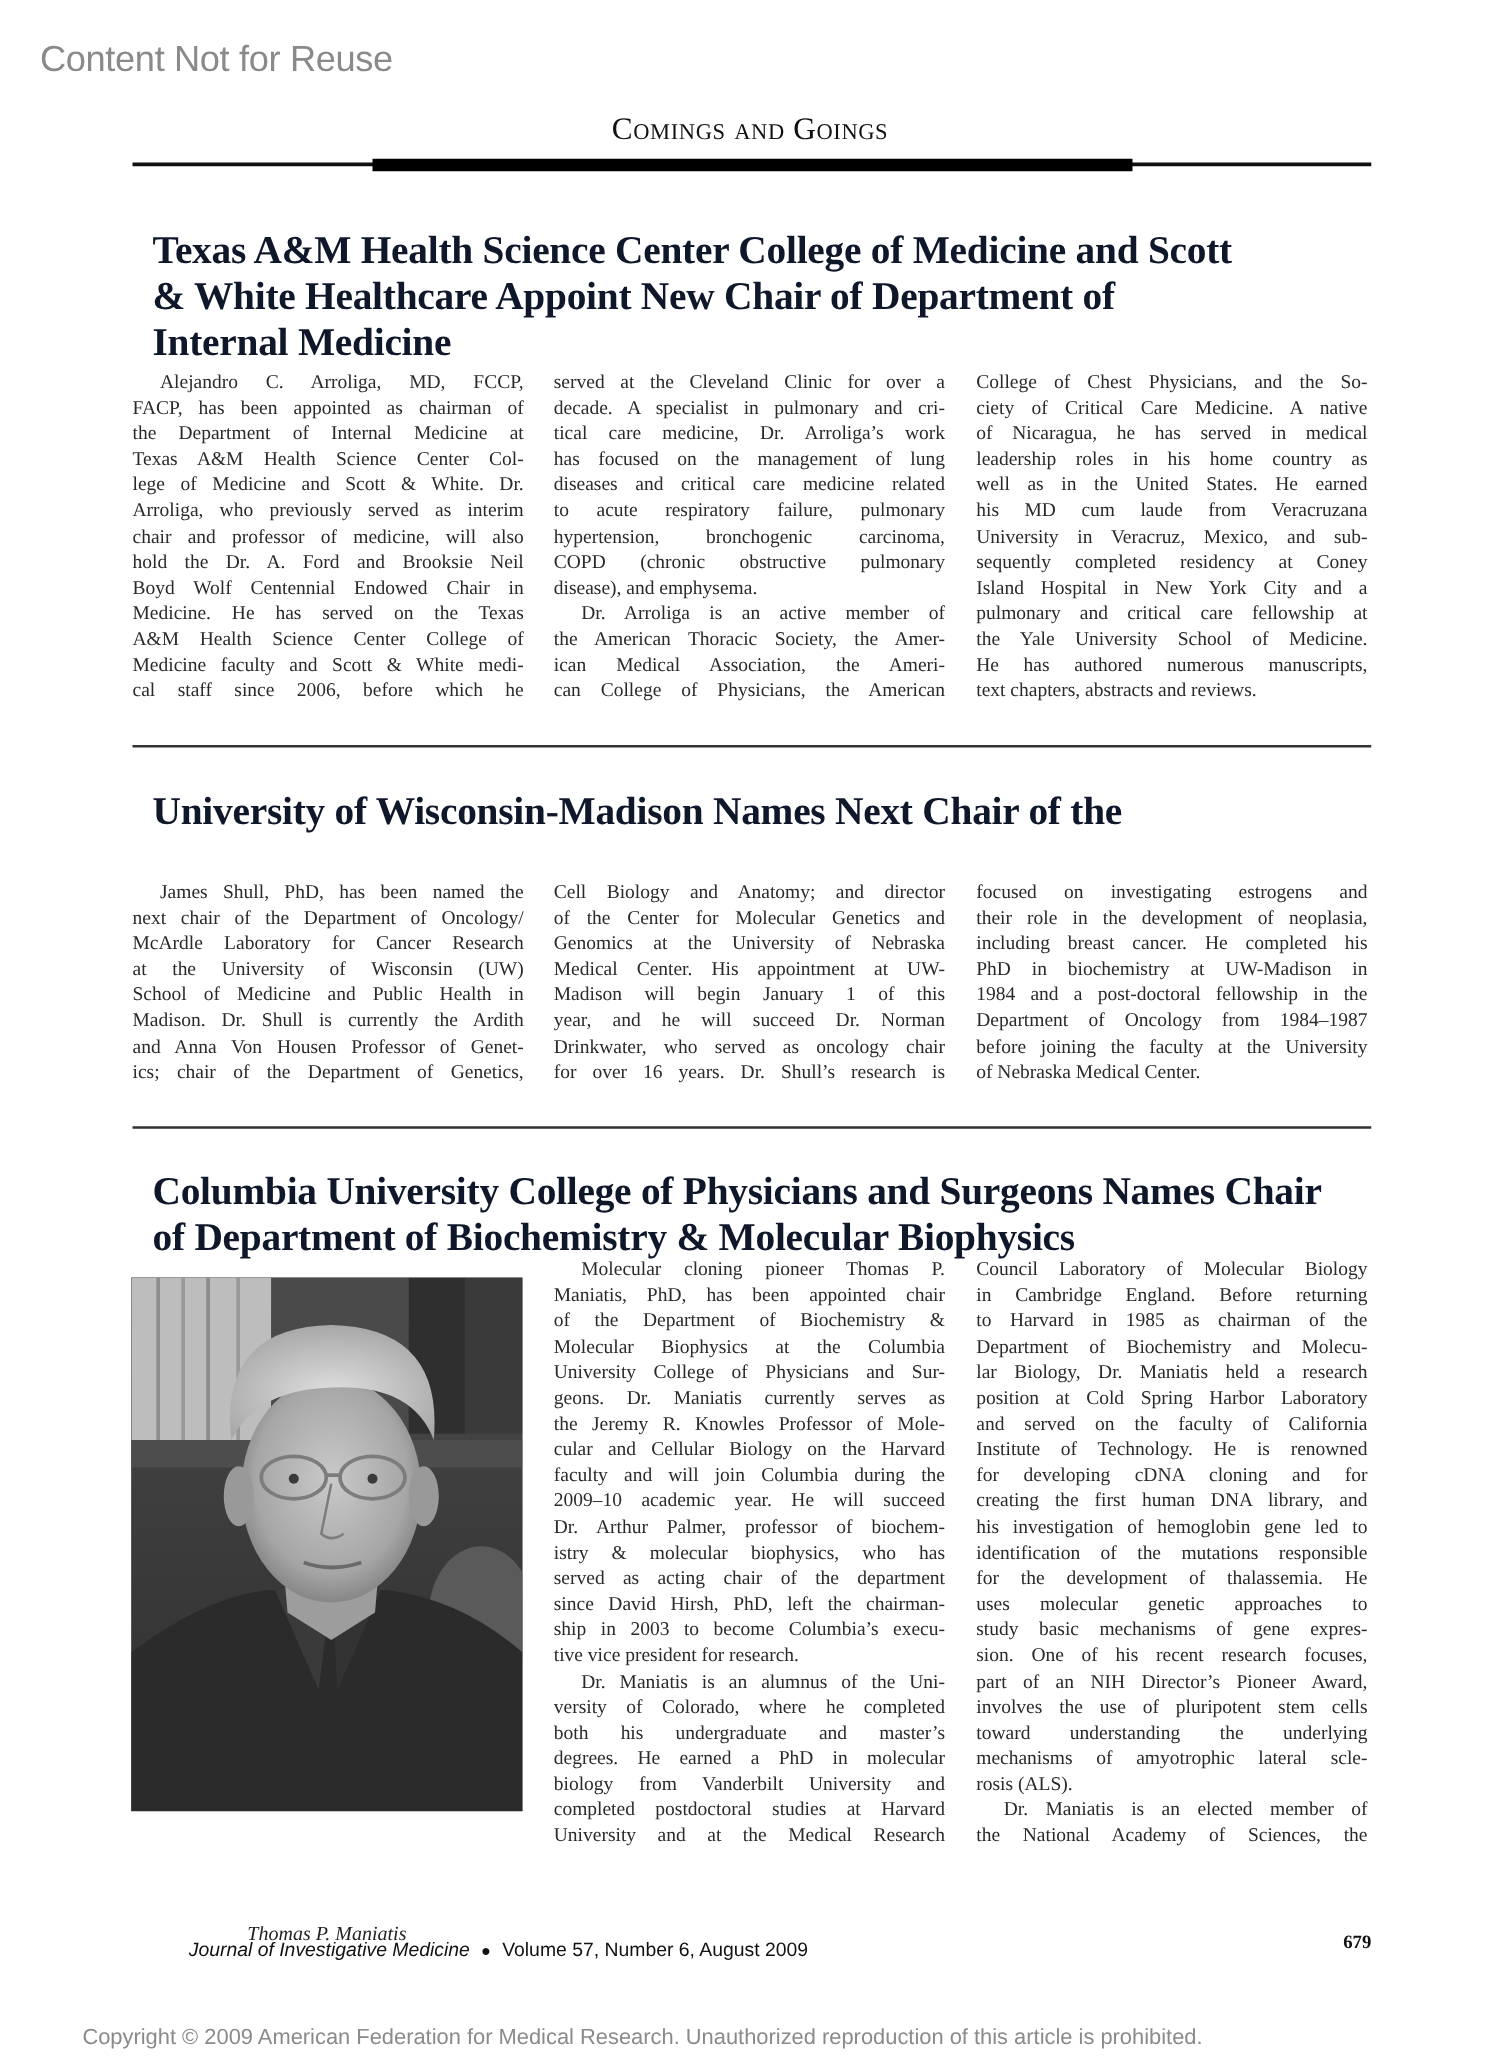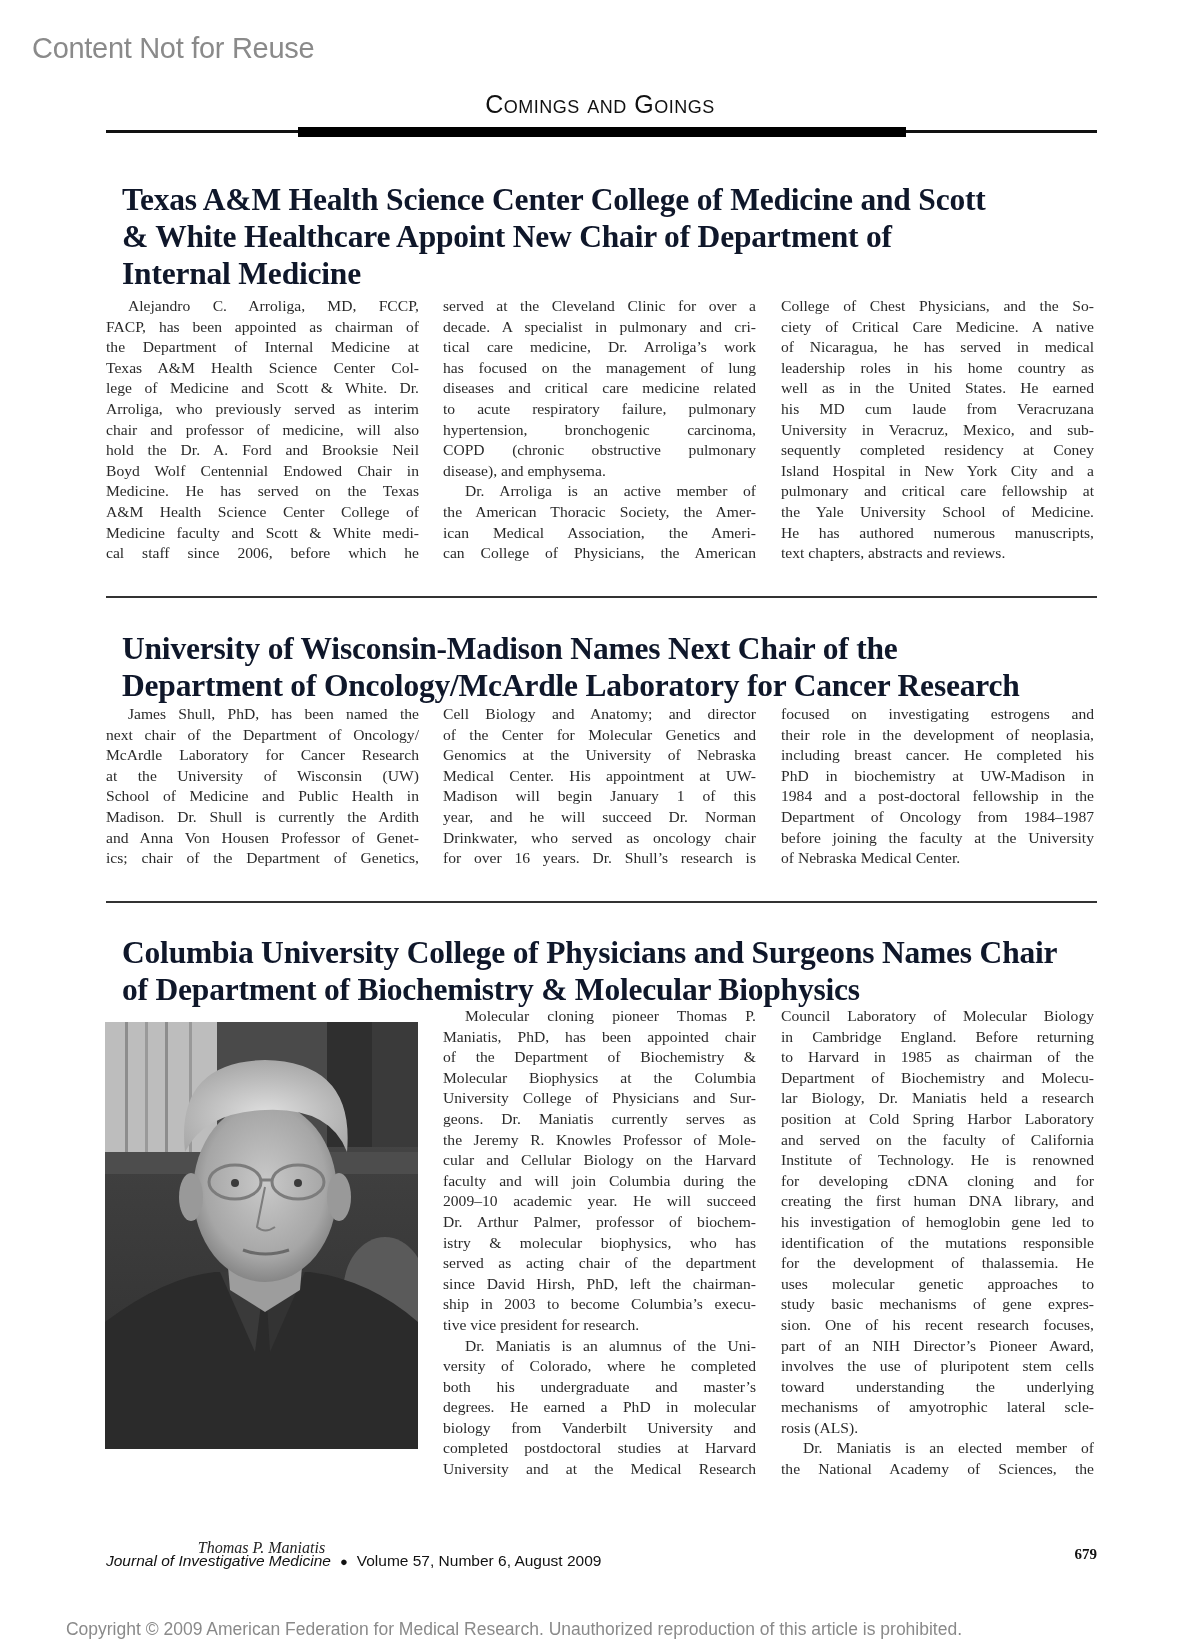--- a/index.html
+++ b/index.html
@@ -1,30 +1,30 @@
 <!DOCTYPE html>
 <html><head>
 <meta charset="utf-8">
 <style>
   html, body { margin: 0; padding: 0; background: #ffffff; }
   body { width: 1200px; height: 1650px; position: relative; overflow: hidden; color: #1a1a1a; }
   .watermark { position: absolute; left: 32px; top: 32px; font-family: "Liberation Sans", sans-serif; font-size: 29px; color: #8a8a8a; letter-spacing: -0.3px; }
-  .running-head { position: absolute; left: 0; width: 1200px; top: 90px; text-align: center; font-family: Liberation Sans, sans-serif; font-size: 25px; font-variant: small-caps; letter-spacing: 0.5px; color: #111; }
+  .running-head { position: absolute; left: 0; width: 1200px; top: 90px; text-align: center; font-family: Liberation Serif, serif; font-size: 25px; font-variant: small-caps; letter-spacing: 0.5px; color: #111; }
   .head-rule-thin { position: absolute; left: 106px; width: 991px; top: 130px; height: 3px; background: #111; }
   .head-rule-thick { position: absolute; left: 298px; width: 608px; top: 127px; height: 10px; background: #000; }
   .section-rule { position: absolute; left: 106px; width: 991px; height: 2px; background: #333; }
   .headline { position: absolute; left: 106px; width: 995px; margin: 16px; font-family: "Liberation Serif", serif; font-weight: bold; font-size: 31.5px; line-height: 37px; color: #0f172a; letter-spacing: -0.2px; }
   .col { position: absolute; width: 313px; font-family: "Liberation Serif", serif; font-size: 15.6px; line-height: 20.6px; color: #2a2a2a; }
   .col .ln { display: block; text-align: justify; text-align-last: justify; white-space: nowrap; height: 20.6px; overflow: visible; }
   .col .ln.last { text-align-last: left; }
   .col .ln.indent { padding-left: 22px; }
   .photo { position: absolute; left: 105px; top: 1022px; width: 313px; height: 427px; background: #3a3a3a; overflow: hidden; }
   .caption { position: absolute; left: 105px; width: 313px; top: 1539px; text-align: center; font-family: "Liberation Serif", serif; font-style: italic; font-size: 16px; color: #222; }
   .footer-journal { position: absolute; left: 106px; top: 1552px; font-family: "Liberation Sans", sans-serif; font-size: 15.5px; color: #111; }
-  .footer-journal .jname { font-style: italic; }
+  .footer-journal .jname { font-style: italic; margin-left: 45px; }
   .footer-journal .bullet { margin: 0 9px; font-size: 13px; }
   .page-number { position: absolute; right: 103px; top: 1546px; font-family: "Liberation Serif", serif; font-weight: bold; font-size: 15px; color: #111; }
   .copyright { position: absolute; left: 0; width: 1028px; top: 1619px; text-align: center; font-family: "Liberation Sans", sans-serif; font-size: 17.5px; color: #8a8a8a; }
 </style>
 </head>
 <body>
 
 <div class="watermark">Content Not for Reuse</div>
 
 <div class="running-head">Comings and Goings</div>
@@ -82,21 +82,20 @@
   <span class="ln">pulmonary and critical care fellowship at</span>
   <span class="ln">the Yale University School of Medicine.</span>
   <span class="ln">He has authored numerous manuscripts,</span>
   <span class="ln last">text chapters, abstracts and reviews.</span>
 </div>
 
 <div class="section-rule" style="top:596px"></div>
 
 <h2 class="headline" style="top:614px">
   <span style="display:block">University of Wisconsin-Madison Names Next Chair of the</span>
-  <span style="display:block">Department of Oncology/McArdle Laboratory for Cancer Research</span>
 </h2>
 
 <div class="col" style="left:106px; top:704px">
   <span class="ln indent">James Shull, PhD, has been named the</span>
   <span class="ln">next chair of the Department of Oncology/</span>
   <span class="ln">McArdle Laboratory for Cancer Research</span>
   <span class="ln">at the University of Wisconsin (UW)</span>
   <span class="ln">School of Medicine and Public Health in</span>
   <span class="ln">Madison. Dr. Shull is currently the Ardith</span>
   <span class="ln">and Anna Von Housen Professor of Genet-</span>

